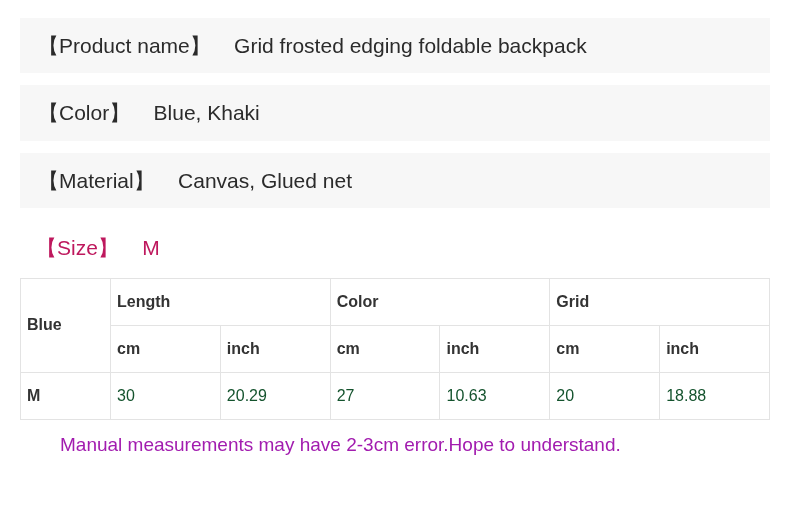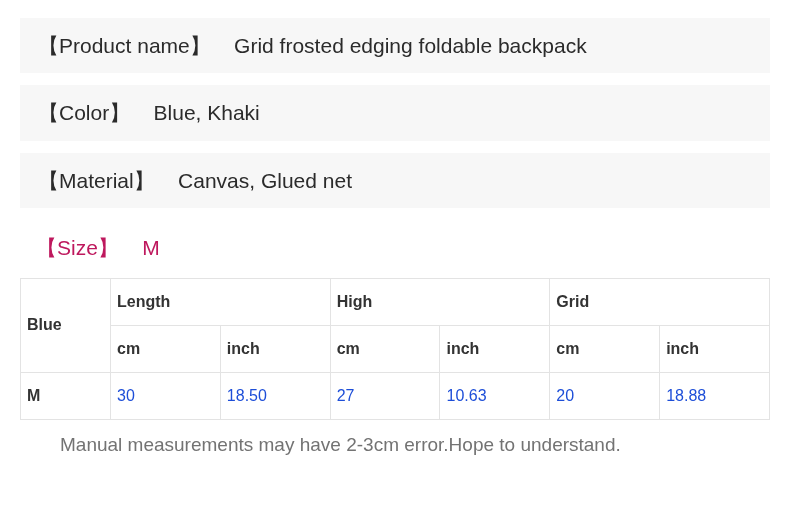--- a/index.html
+++ b/index.html
@@ -51,30 +51,30 @@
     padding: 14px 6px;
     font-weight: 400;
   }
   table.size-table th {
     background: #ffffff;
     font-weight: 600;
     color: #333;
   }
   table.size-table td {
     background: #ffffff;
-    color: #1d4ed8;
+    color: #14532d;
   }
   table.size-table .row-head {
     font-weight: 600;
     color: #333;
   }
   .col-size { width: 90px; }
   .note {
     font-size: 19px;
-    color: #737373;
+    color: #a21caf;
     padding: 14px 0 0 40px;
   }
 </style>
 </head>
 <body>
 
 <div class="wrap">
 
   <div class="info-row">
     <span class="label">【Product name】</span>
@@ -107,37 +107,37 @@
         <col>
         <col>
         <col>
         <col>
         <col>
     </colgroup>
     <thead>
       <tr>
         <th rowspan="2">Blue</th>
         <th colspan="2">Length</th>
-        <th colspan="2">High</th>
+        <th colspan="2">Color</th>
         <th colspan="2">Grid</th>
       </tr>
       <tr>
         <th>cm</th>
         <th>inch</th>
         <th>cm</th>
         <th>inch</th>
         <th>cm</th>
         <th>inch</th>
       </tr>
     </thead>
     <tbody>
       <tr>
         <td class="row-head">M</td>
         <td>30</td>
-        <td>18.50</td>
+        <td>20.29</td>
         <td>27</td>
         <td>10.63</td>
         <td>20</td>
         <td>18.88</td>
       </tr>
     </tbody>
   </table>
 
   <div class="note">Manual measurements may have 2-3cm error.Hope to understand.</div>
 

